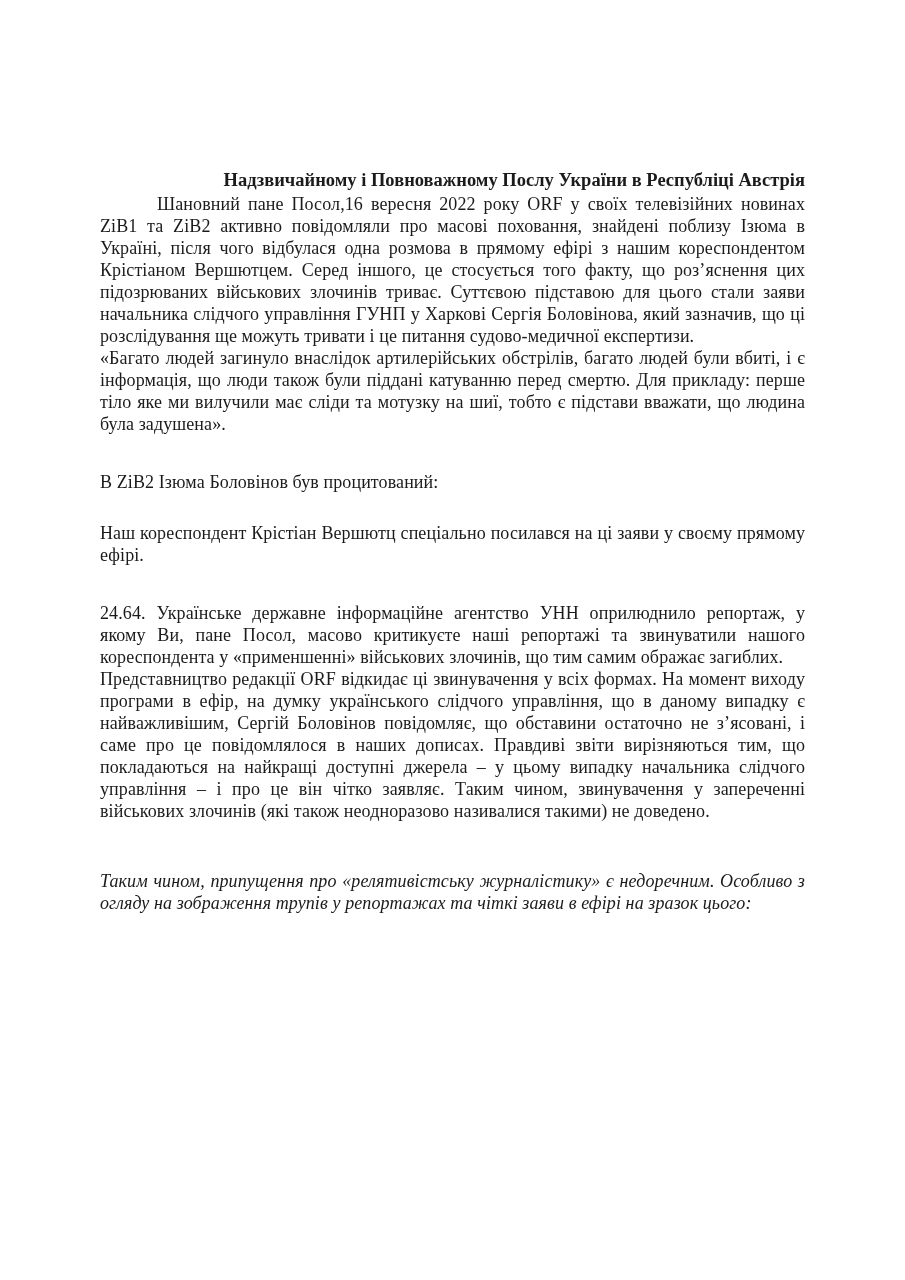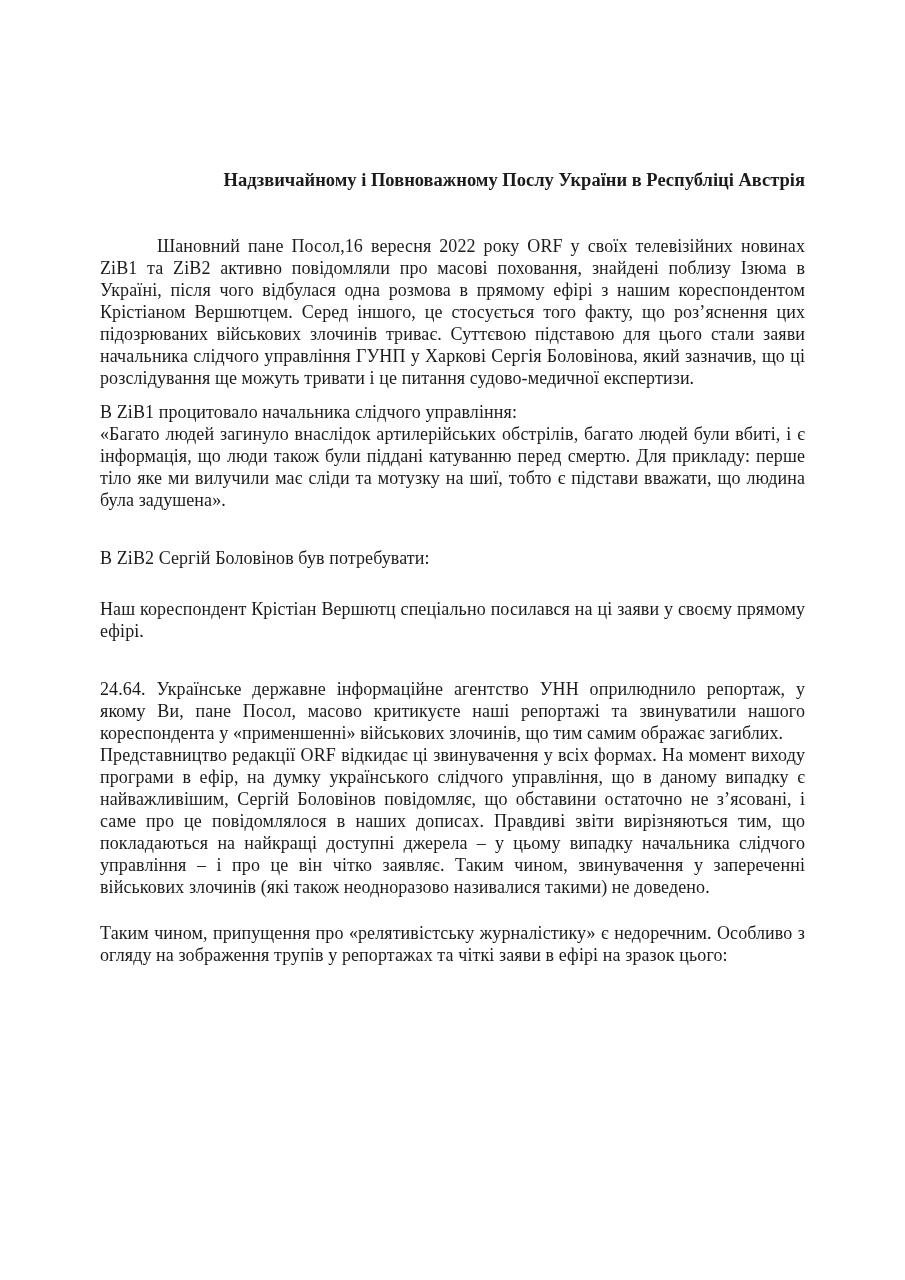--- a/index.html
+++ b/index.html
@@ -29,43 +29,42 @@
     text-align: right;
     font-size: 18.5px;
     line-height: 25px;
   }
   .para {
     margin: 0;
     text-align: justify;
     letter-spacing: 0.1px;
   }
   .indent { text-indent: 57px; }
-  .gap-header { margin-top: 42px; }
+  .gap-header { }
   .gap-sm  { margin-top: 12px; }
   .gap-md  { margin-top: 29px; }
   .gap-lg  { }
   .gap-xl  { margin-top: 36px; }
-  .gap-xxl { margin-top: 24px; }
+  .gap-xxl { margin-top: 48px; font-style: italic; }
 </style>
 </head>
 <body>
 
 <div class="page">
 
   <div class="recipient">
     <div>Надзвичайному і Повноважному Послу України в Республіці Австрія</div>
   </div>
 
   <p class="para indent gap-header">Шановний пане Посол,16 вересня 2022 року ORF у своїх телевізійних новинах ZiB1 та ZiB2 активно повідомляли про масові поховання, знайдені поблизу Ізюма в Україні, після чого відбулася одна розмова в прямому ефірі з нашим кореспондентом Крістіаном Вершютцем. Серед іншого, це стосується того факту, що роз’яснення цих підозрюваних військових злочинів триває. Суттєвою підставою для цього стали заяви начальника слідчого управління ГУНП у Харкові Сергія Боловінова, який зазначив, що ці розслідування ще можуть тривати і це питання судово-медичної експертизи.</p>
 
-  <p class="para gap-sm">В ZiB1 процитовало начальника слідчого управління:</p>
 
   <p class="para">«Багато людей загинуло внаслідок артилерійських обстрілів, багато людей були вбиті, і є інформація, що люди також були піддані катуванню перед смертю. Для прикладу: перше тіло яке ми вилучили має сліди та мотузку на шиї, тобто є підстави вважати, що людина була задушена».</p>
 
-  <p class="para gap-xl">В ZiB2 Сергій Боловінов був потребувати:</p>
+  <p class="para gap-xl">В ZiB2 Ізюма Боловінов був процитований:</p>
 
 
   <p class="para gap-md">Наш кореспондент Крістіан Вершютц спеціально посилався на ці заяви у своєму прямому ефірі.</p>
 
   <p class="para gap-xl">24.64. Українське державне інформаційне агентство УНН оприлюднило репортаж, у якому Ви, пане Посол, масово критикуєте наші репортажі та звинуватили нашого кореспондента у «применшенні» військових злочинів, що тим самим ображає загиблих.</p>
 
   <p class="para gap-lg">Представництво редакції ORF відкидає ці звинувачення у всіх формах. На момент виходу програми в ефір, на думку українського слідчого управління, що в даному випадку є найважливішим, Сергій Боловінов повідомляє, що обставини остаточно не з’ясовані, і саме про це повідомлялося в наших дописах. Правдиві звіти вирізняються тим, що покладаються на найкращі доступні джерела – у цьому випадку начальника слідчого управління – і про це він чітко заявляє. Таким чином, звинувачення у запереченні військових злочинів (які також неодноразово називалися такими) не доведено.</p>
 
   <p class="para gap-xxl">Таким чином, припущення про «релятивістську журналістику» є недоречним. Особливо з огляду на зображення трупів у репортажах та чіткі заяви в ефірі на зразок цього:</p>
 

